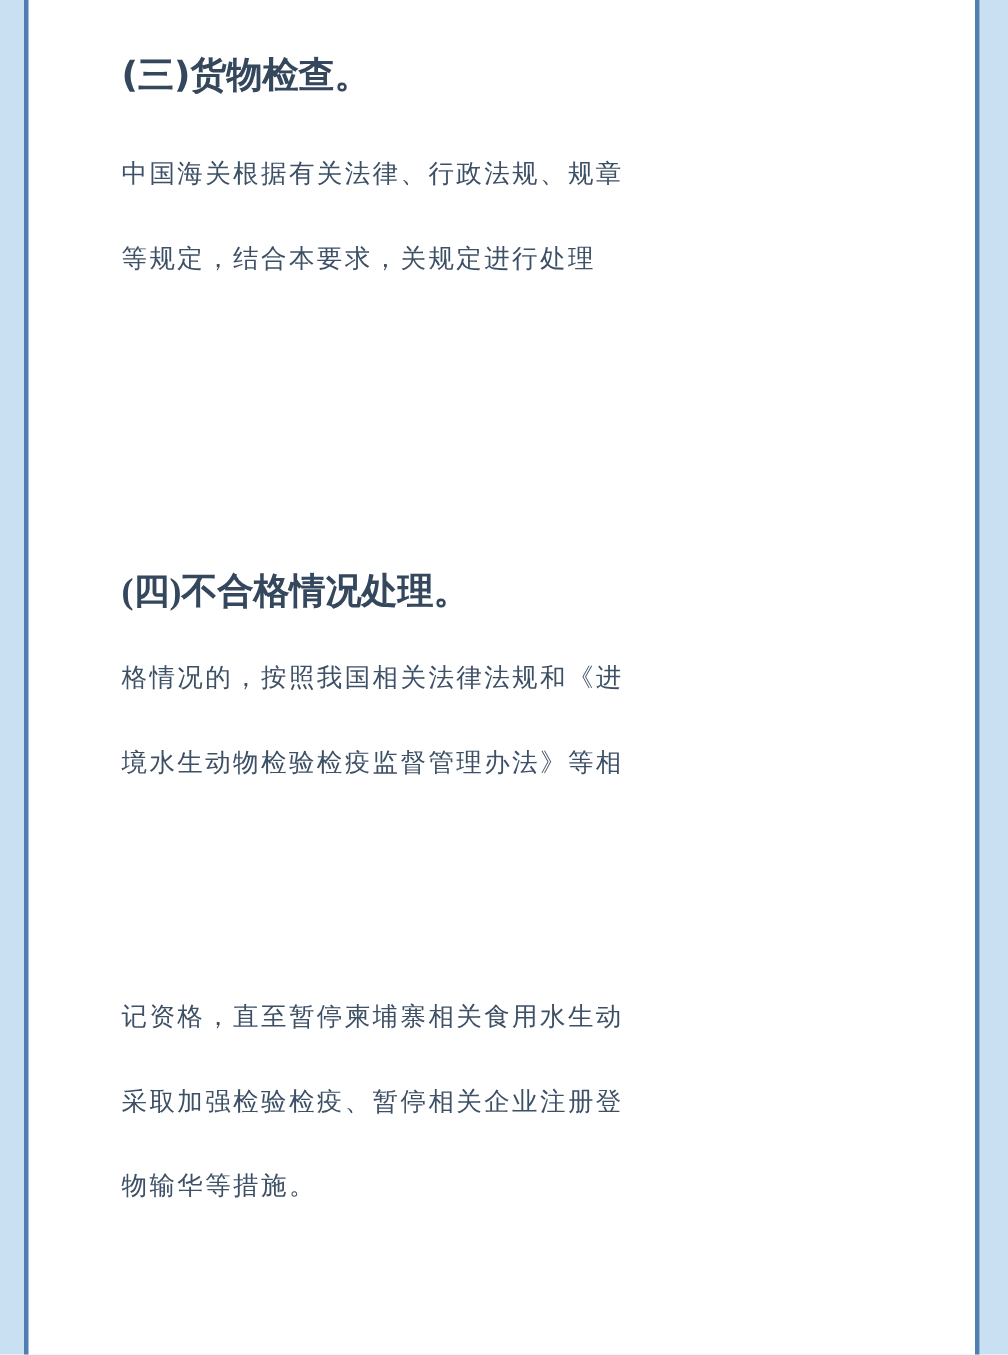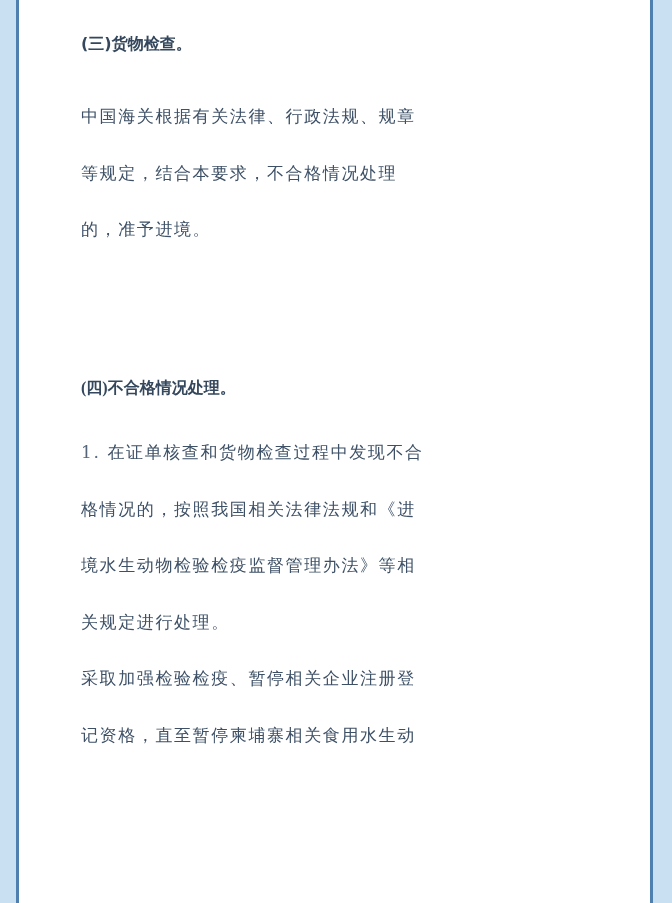--- a/index.html
+++ b/index.html
@@ -28,21 +28,21 @@
     .content {
       position: absolute;
       left: 62px;
       top: 0;
       width: 560px;
       color: #3b4e63;
     }
     .heading {
       position: absolute;
       left: 0;
-      font-size: 16px;
+      font-size: 24px;
       font-weight: bold;
       color: #34475c;
       letter-spacing: 0px;
       white-space: nowrap;
     }
     .para {
       position: absolute;
       left: 0;
       width: 560px;
       font-size: 17px;
@@ -64,32 +64,30 @@
 </head>
 <body>
 
 <div class="card">
   <div class="content">
 
     <div class="heading" style="top:38px;">(三)货物检查。</div>
 
     <div class="para" style="top:92px;">
       <span class="line">中国海关根据有关法律、行政法规、规章</span>
-      <span class="line">等规定，结合本要求，不合格情况处理</span>
-      <span class="line">的，准予进境。</span>
+      <span class="line">等规定，结合本要求，关规定进行处理</span>
     </div>
 
     <div class="heading" style="top:382px;font-family:Liberation Serif, serif;">(四)不合格情况处理。</div>
 
     <div class="para" style="top:428px;">
-      <span class="line"><span class="num">1.</span> <span>在证单核查和货物检查过程中发现不合</span></span>
       <span class="line">格情况的，按照我国相关法律法规和《进</span>
       <span class="line">境水生动物检验检疫监督管理办法》等相</span>
-      <span class="line">关规定进行处理。</span>
     </div>
 
     <div class="para" style="top:654px;">
+      <span class="line">记资格，直至暂停柬埔寨相关食用水生动</span>
       <span class="line">采取加强检验检疫、暂停相关企业注册登</span>
-      <span class="line">记资格，直至暂停柬埔寨相关食用水生动</span>
+      <span class="line">物输华等措施。</span>
     </div>
 
   </div>
 </div>
 
 </body></html>

